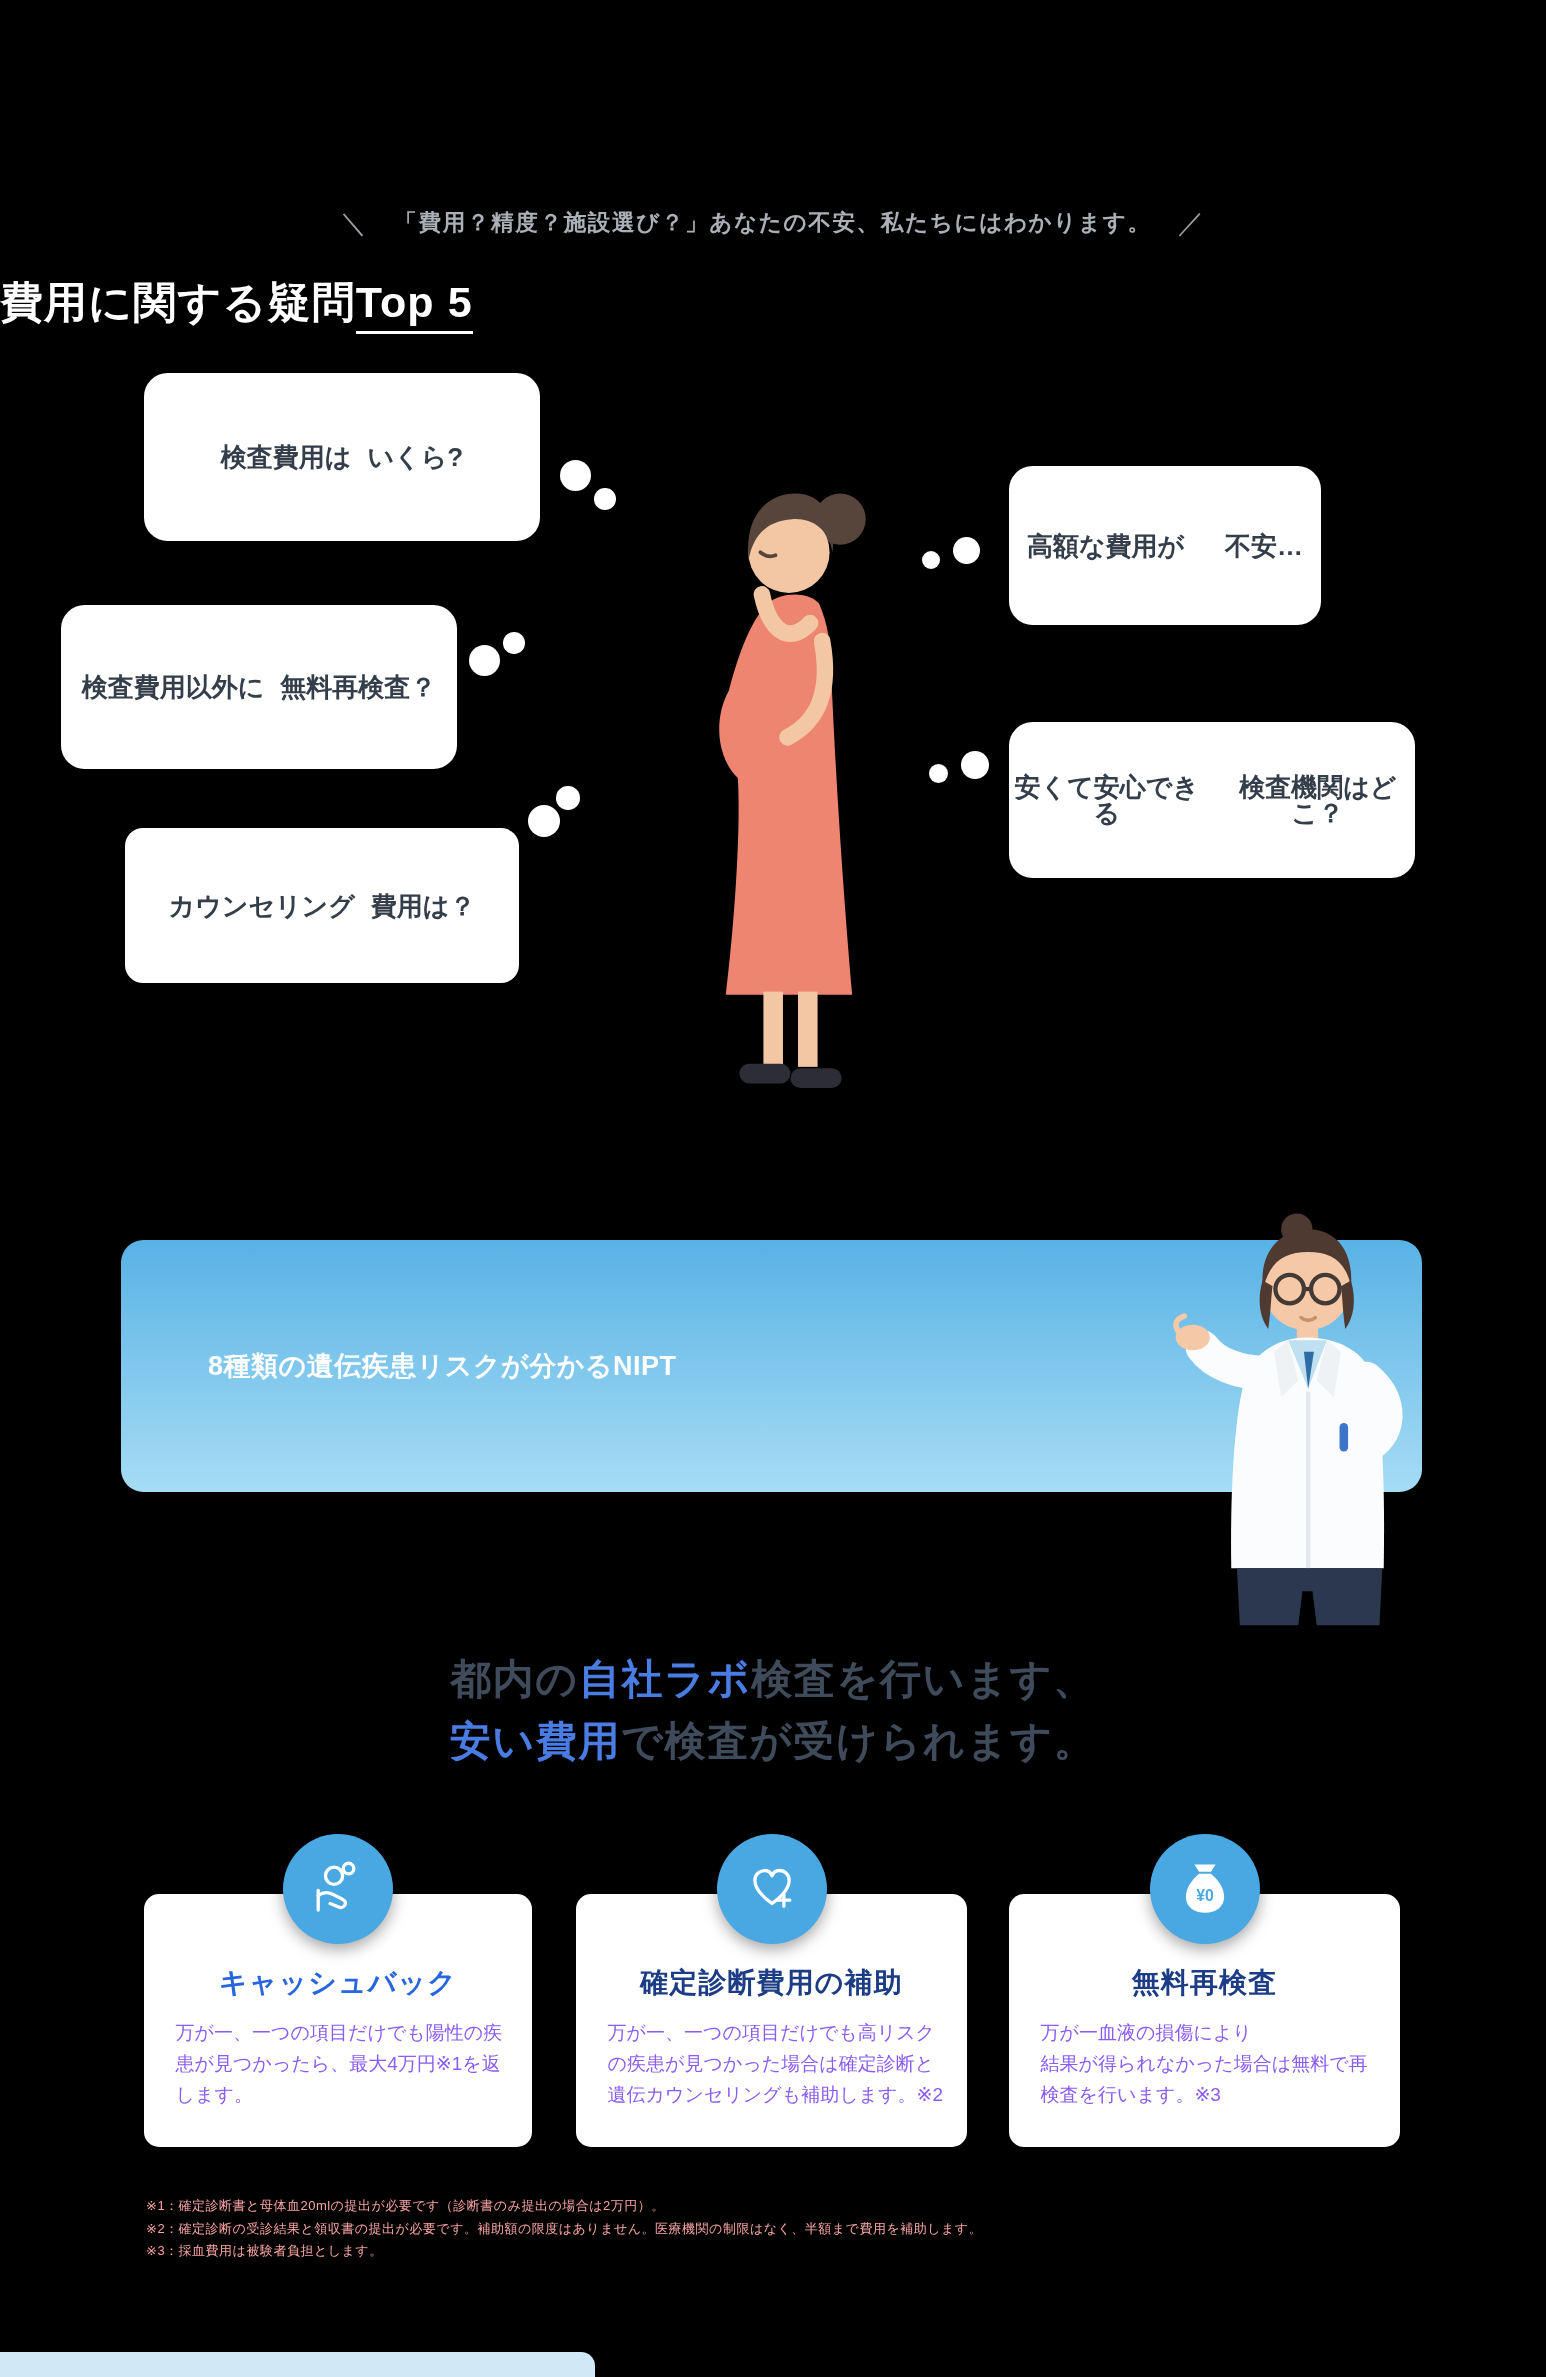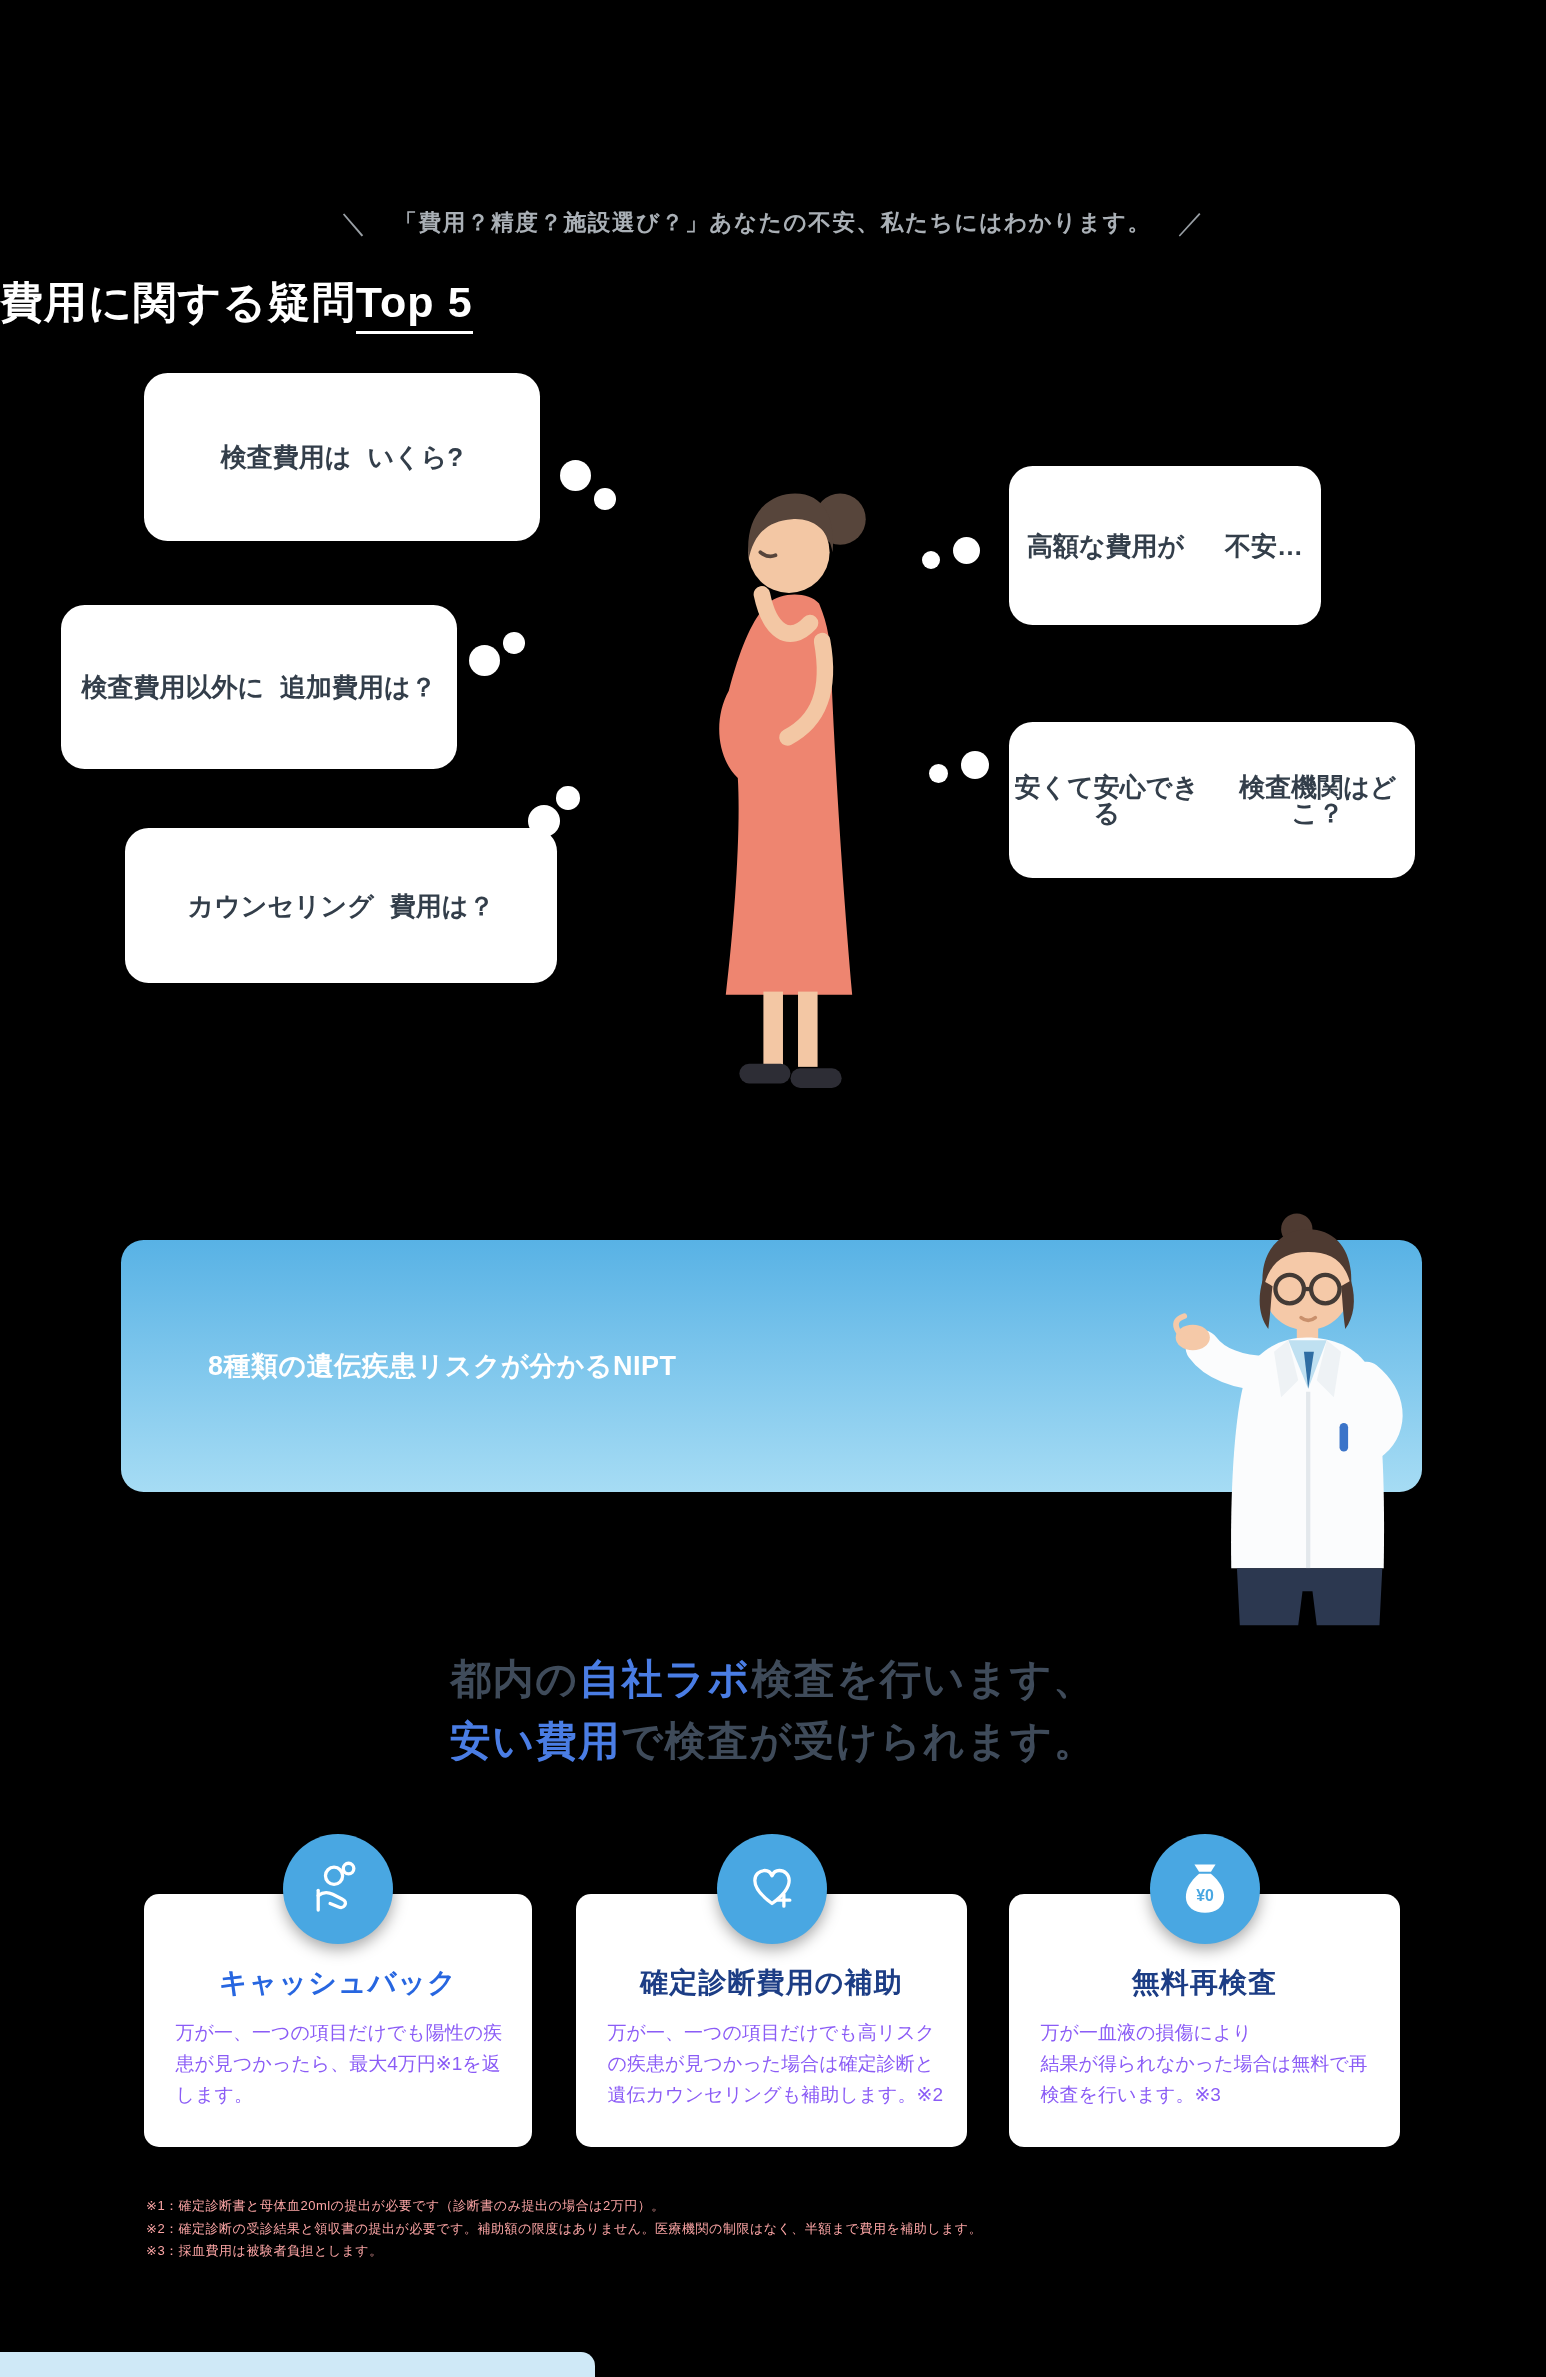--- a/index.html
+++ b/index.html
@@ -24,21 +24,21 @@
   .bubble{
     position:absolute; background:#fff; border-radius:23.6px;
     display:flex; align-items:center; justify-content:center; gap:16px;
     font-size:26px; font-weight:700; color:#333e4a; text-align:center; line-height:1;
     box-shadow:0 7.5px 23.6px rgba(0,0,0,.55);
   }
   .b-test-cost   { left:144px;  top:373px;  width:396px; height:168px; }
   .b-high-cost   { left:1009px; top:466px;  width:312px; height:159px;gap:41px; }
   .b-extra-cost  { left:61px;  top:605px; width:396px; height:164px; }
   .b-cheap-safe  { left:1009px; top:722px; width:406px; height:156px; }
-  .b-counseling  { left:125px;  top:828px; width:432px; height:155px; }
+  .b-counseling  { left:125px;  top:828px; width:394px; height:155px;border-radius:18px; }
   .dot{ position:absolute; background:#fff; border-radius:50%; }
   
   .woman{ position:absolute; left:672px; top:468px; width:243px; height:647px; }
   .doctor{ position:absolute; left:1160px; top:1208px; width:285px; height:430px; z-index:2; }
   .woman svg,.doctor svg{ width:100%; height:100%; display:block; }
   
   .info-box{
     position:absolute; left:121px; top:1240px; width:1301px; height:252px;
     border-radius:22.6px; background:linear-gradient(180deg,#58b2e5 0%,#a6dcf4 100%);
     display:flex; flex-direction:column; justify-content:center; gap:31px;
@@ -98,21 +98,21 @@
   <div class="bubble b-test-cost">
     <span>検査費用は</span>
     <span>いくら?</span>
   </div>
   <div class="bubble b-high-cost">
     <span>高額な費用が</span>
     <span>不安…</span>
   </div>
   <div class="bubble b-extra-cost">
     <span>検査費用以外に</span>
-    <span>追加費用は？</span>
+    <span>無料再検査？</span>
   </div>
   <div class="bubble b-cheap-safe">
     <span>安くて安心できる</span>
     <span>検査機関はどこ？</span>
   </div>
   <div class="bubble b-counseling">
     <span>カウンセリング</span>
     <span>費用は？</span>
   </div>
 

